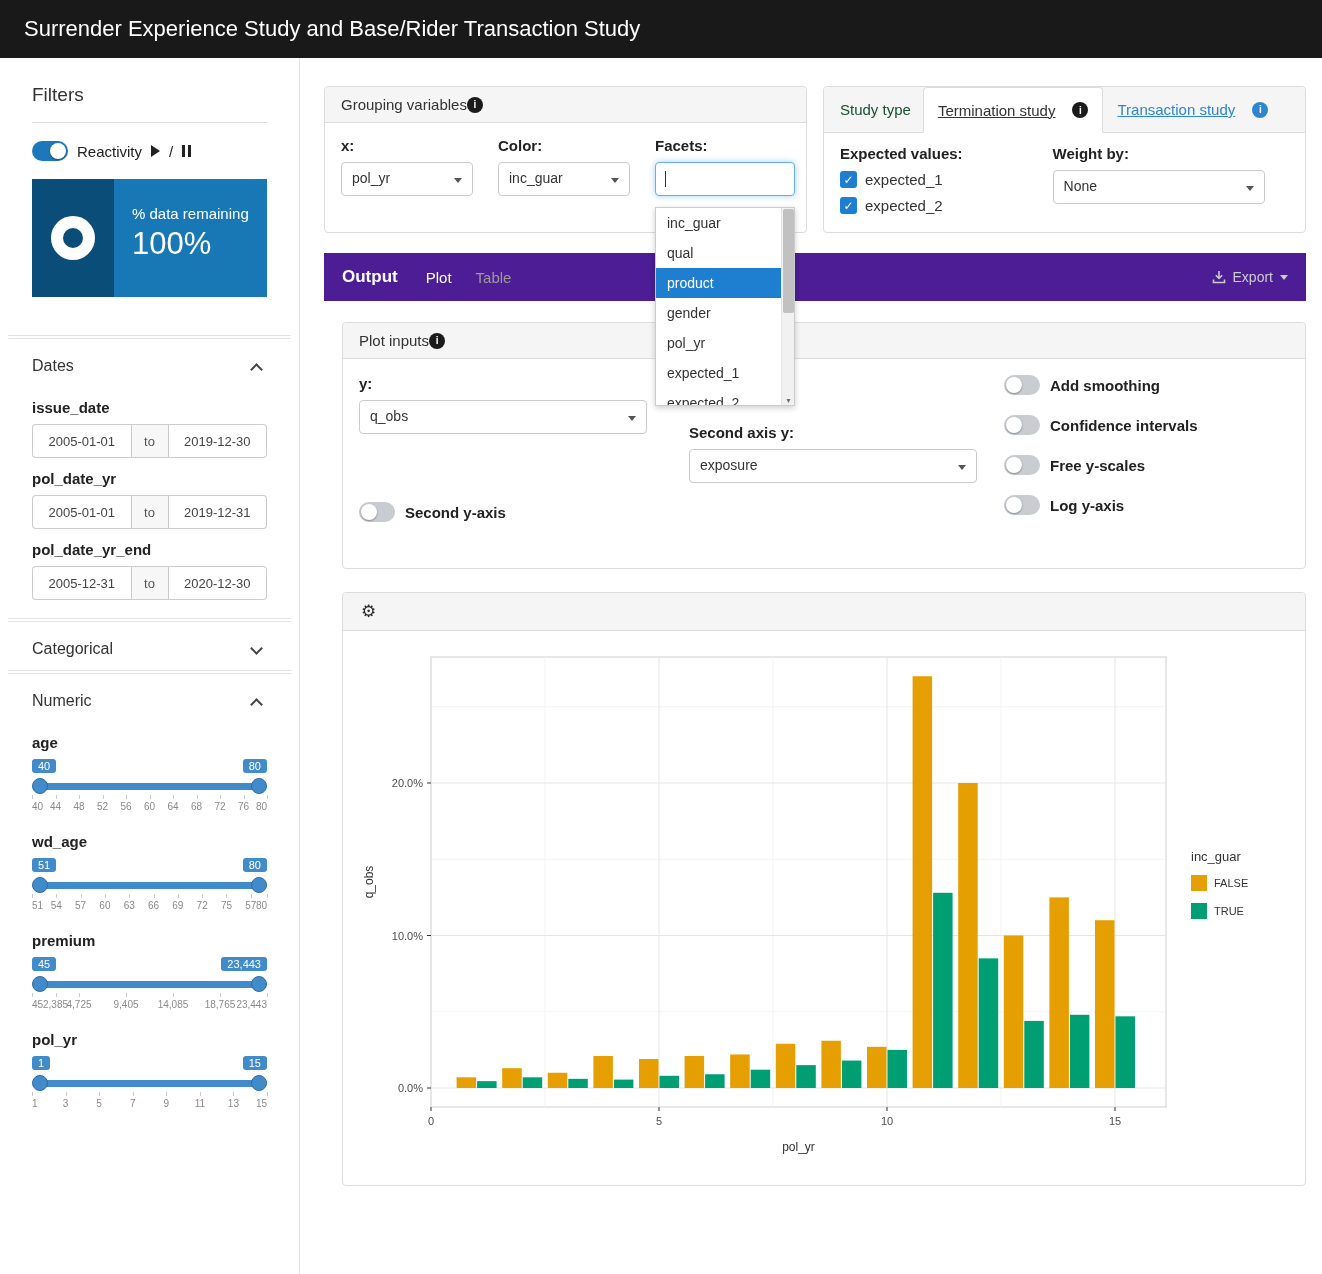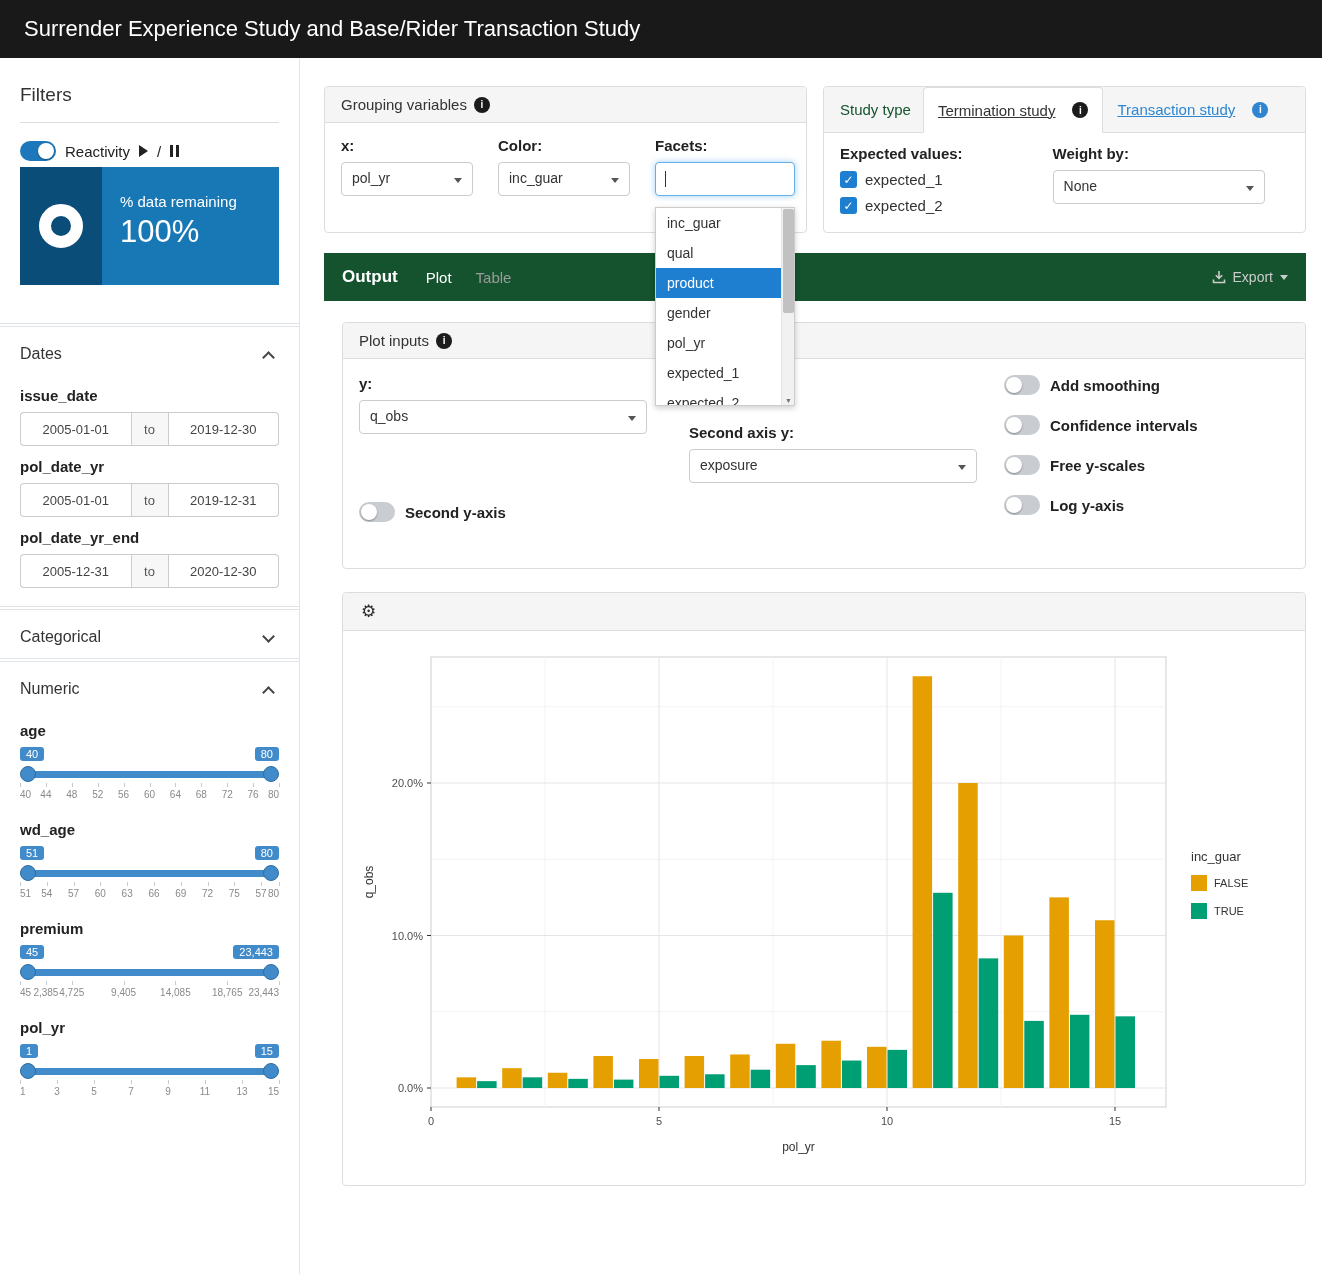--- a/index.html
+++ b/index.html
@@ -3,26 +3,26 @@
 <meta charset="utf-8">
 <style>
   * { box-sizing: border-box; margin: 0; padding: 0; }
   html,body { width:1322px; height:1274px; overflow:hidden; background:#fff;
     font-family:"Liberation Sans","DejaVu Sans",sans-serif; color:#333; }
   
   .app-header { height:58px; background:#191919; display:flex; align-items:center; padding:0 24px; }
   .app-header .title { color:#fff; font-size:22px; font-weight:normal; }
   
   .app { display:flex; height:1216px; }
-  aside { width:300px; min-width:300px; border-right:1px solid #e4e4e4; padding:26px 20px 0; overflow:hidden; }
+  aside { width:300px; min-width:300px; border-right:1px solid #e4e4e4; padding:26px 32px 0; overflow:hidden; }
   main { flex:1; padding:28px 16px 0 24px; }
   
   .filters-title { font-size:19px; font-weight:normal; color:#333; }
   .side-hr { border:none; border-top:1px solid #ddd; margin:16px 0 18px; }
-  .react-row { display:flex; align-items:center; gap:9px; font-size:15px; color:#222; margin-bottom:6px; }
+  .react-row { display:flex; align-items:center; gap:9px; font-size:15px; color:#222; margin-bottom:18px; }
   .switch { width:36px; height:20px; border-radius:10px; background:#c9cdd2; position:relative; flex:none; cursor:pointer; }
   .switch::after { content:''; position:absolute; width:16px; height:16px; border-radius:50%; background:#fff; top:2px; left:2px; box-shadow:0 1px 2px rgba(0,0,0,.35); }
   .switch.on { background:#1d78bb; }
   .switch.on::after { left:18px; }
   .play-shape { width:0; height:0; border-left:9px solid #222; border-top:6px solid transparent; border-bottom:6px solid transparent; display:inline-block; }
   .pause-shape { display:inline-flex; gap:3px; }
   .pause-shape i { width:3px; height:12px; background:#222; display:inline-block; }
   .slash { color:#222; }
   .data-box { background:#1878b6; height:118px; display:flex; color:#fff; margin-bottom:38px; }
   .data-box-icon { width:82px; background:#0b4d79; display:flex; align-items:center; justify-content:center; flex:none; }
@@ -47,21 +47,21 @@
   .irs-track { position:absolute; left:0; right:0; top:24px; height:7px; background:#e3e7ec; border-radius:4px; }
   .irs-fill { position:absolute; left:4px; right:4px; top:24px; height:7px; background:#428bca; border-radius:4px; }
   .irs-handle { position:absolute; top:19px; width:16px; height:16px; border-radius:50%; background:#428bca; border:1px solid #2d6da3; cursor:pointer; }
   .irs-handle.l { left:0; } .irs-handle.r { right:0; }
   .irs-ticks { position:absolute; left:0; right:0; top:36px; height:20px; }
   .tick-mark { position:absolute; top:0; width:1px; height:4px; background:#c3ccd4; }
   .tick-label { position:absolute; top:6px; font-size:10px; color:#8a8a8a; white-space:nowrap; }
   
   .top-row { display:flex; gap:16px; align-items:stretch; }
   .panel { border:1px solid #ddd; border-radius:4px; background:#fff; }
-  .panel-head { display:flex; align-items:center; gap:7px; background:#f5f5f5; border-bottom:1px solid #ddd; padding:9px 16px; font-size:15px; color:#333; border-radius:4px 4px 0 0; }
+  .panel-head { display:flex; align-items:center; gap:0; background:#f5f5f5; border-bottom:1px solid #ddd; padding:9px 16px; font-size:15px; color:#333; border-radius:4px 4px 0 0; }
   .info-icon { width:16px; height:16px; border-radius:50%; background:#1b1b1b; color:#fff; font-size:10px; font-weight:bold; display:inline-flex; align-items:center; justify-content:center; flex:none; font-style:normal; }
   .info-icon.blue { background:#2e86d1; }
   .grouping-panel { width:483px; position:relative; }
   .grouping-body { display:flex; gap:25px; padding:14px 16px 20px; }
   .field label { display:block; font-weight:bold; font-size:15px; margin-bottom:8px; color:#222; }
   .select { position:relative; width:132px; height:34px; border:1px solid #ccc; border-radius:4px; background:#fff; font-size:14px; color:#333; padding:7px 26px 0 10px; cursor:pointer; white-space:nowrap; }
   .select .caret { position:absolute; right:10px; top:15px; }
   .caret { width:0; height:0; border-left:4px solid transparent; border-right:4px solid transparent; border-top:5px solid #555; display:inline-block; }
   .caret.light { border-top-color:#ccc; }
   .select.wide { width:212px; }
@@ -80,21 +80,21 @@
   .study-head { display:flex; align-items:stretch; background:#f5f5f5; border-bottom:1px solid #ddd; height:46px; border-radius:4px 4px 0 0; }
   .study-label { align-self:center; padding:0 12px 0 16px; font-size:15px; color:#14532d; }
   .tab { display:flex; align-items:center; gap:17px; padding:15px 14px; font-size:15px; cursor:pointer;text-decoration:underline; }
   .tab.active { background:#fff; border:1px solid #ddd; border-bottom:1px solid #fff; margin-bottom:-1px; border-radius:4px 4px 0 0; color:#333; }
   .tab.link { color:#2e86d1; }
   .study-body { display:flex; padding:10px 16px 18px; gap:90px; }
   .study-body .blk { margin-top:2px; }
   .check-item { display:flex; align-items:center; gap:8px; margin-top:9px; font-size:15px; color:#333; cursor:pointer; }
   .checkbox { width:17px; height:17px; border-radius:3px; background:#1e7fd0; color:#fff; font-size:12px; display:inline-flex; align-items:center; justify-content:center; flex:none; }
   
-  .output-bar { margin-top:20px; height:48px; background:#14532d; display:flex; align-items:center; padding:0 18px; position:relative; z-index:1; }
+  .output-bar { margin-top:20px; height:48px; background:#4c1d95; display:flex; align-items:center; padding:0 18px; position:relative; z-index:1; }
   .output-title { color:#fff; font-size:17px; font-weight:bold; margin-right:28px; }
   .otab { font-size:15px; color:#9b9b9b; margin-right:24px; cursor:pointer; }
   .otab.active { color:#fff; }
   .export { margin-left:auto; display:flex; align-items:center; gap:7px; color:#ccc; font-size:14px; cursor:pointer; }
   .tab-content { margin-left:18px; }
   
   .plot-inputs-panel { margin-top:21px; }
   .plot-inputs-body { display:grid; grid-template-columns:330px 315px 1fr; padding:16px 16px 26px; }
   .toggle-row { display:flex; align-items:center; gap:10px; font-size:15px; font-weight:bold; color:#222; margin-bottom:20px; cursor:pointer; }
   .radio-row { display:flex; align-items:center; gap:9px; font-size:15px; font-weight:bold; color:#222; margin-bottom:10px; cursor:pointer; }

